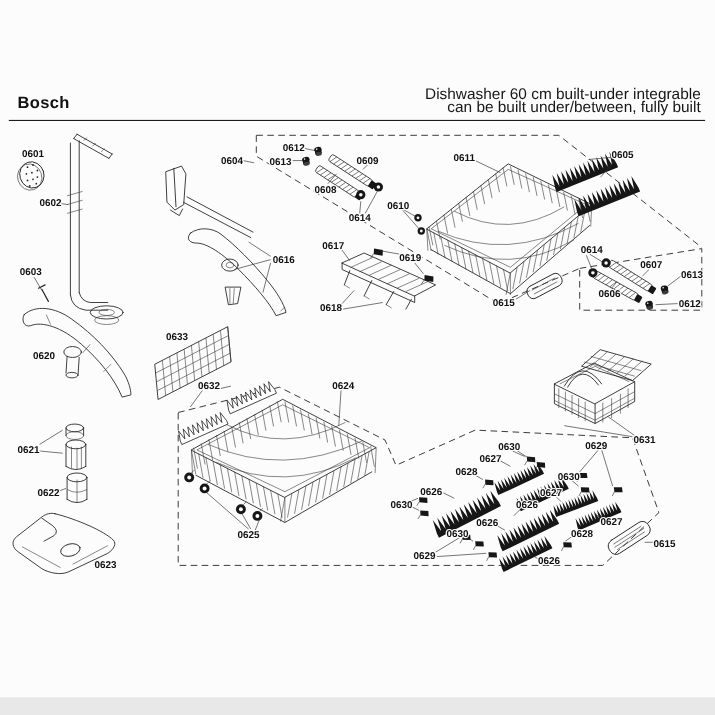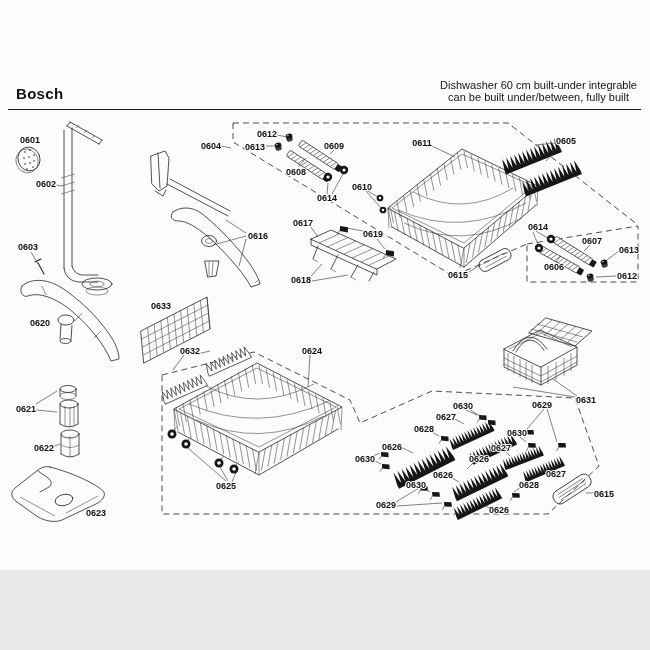--- a/index.html
+++ b/index.html
@@ -1,20 +1,20 @@
 <!DOCTYPE html>
 <html><head>
 <meta charset="utf-8">
 <style>
   html,body{margin:0;padding:0;background:#e8e8e8;}
-  .stage{width:650px;height:570px;position:relative;background:#fcfcfc;overflow:hidden;
+  .stage{width:650px;height:634px;position:relative;background:#fcfcfc;overflow:hidden;
          font-family:"Liberation Sans",sans-serif;}
   .brand{position:absolute;left:16px;top:85px;font-size:15px;font-weight:700;
          letter-spacing:.3px;color:#111;}
-  .desc{position:absolute;right:13px;top:80px;text-align:center;font-size:11px;
+  .desc{position:absolute;right:13px;top:80px;text-align:right;font-size:14px;
         line-height:11.5px;color:#161616;}
   .rule{position:absolute;left:8px;right:9px;top:109px;border-top:1.7px solid #1c1c1c;}
   svg{position:absolute;left:0;top:0;}
   .ln{stroke:#262626;stroke-width:.8;fill:none;stroke-linecap:round;stroke-linejoin:round}
   .ln2{stroke:#262626;stroke-width:1.1;fill:none;stroke-linecap:round}
   .thin{stroke:#3a3a3a;stroke-width:.55;fill:none}
   .dash{stroke:#3a3a3a;stroke-width:.9;fill:none;stroke-dasharray:6 4}
   .blk{fill:#161616;stroke:none}
   .wht{fill:#fff;stroke:#2a2a2a;stroke-width:.7}
   .leader{stroke:#2f2f2f;stroke-width:.6;fill:none}

